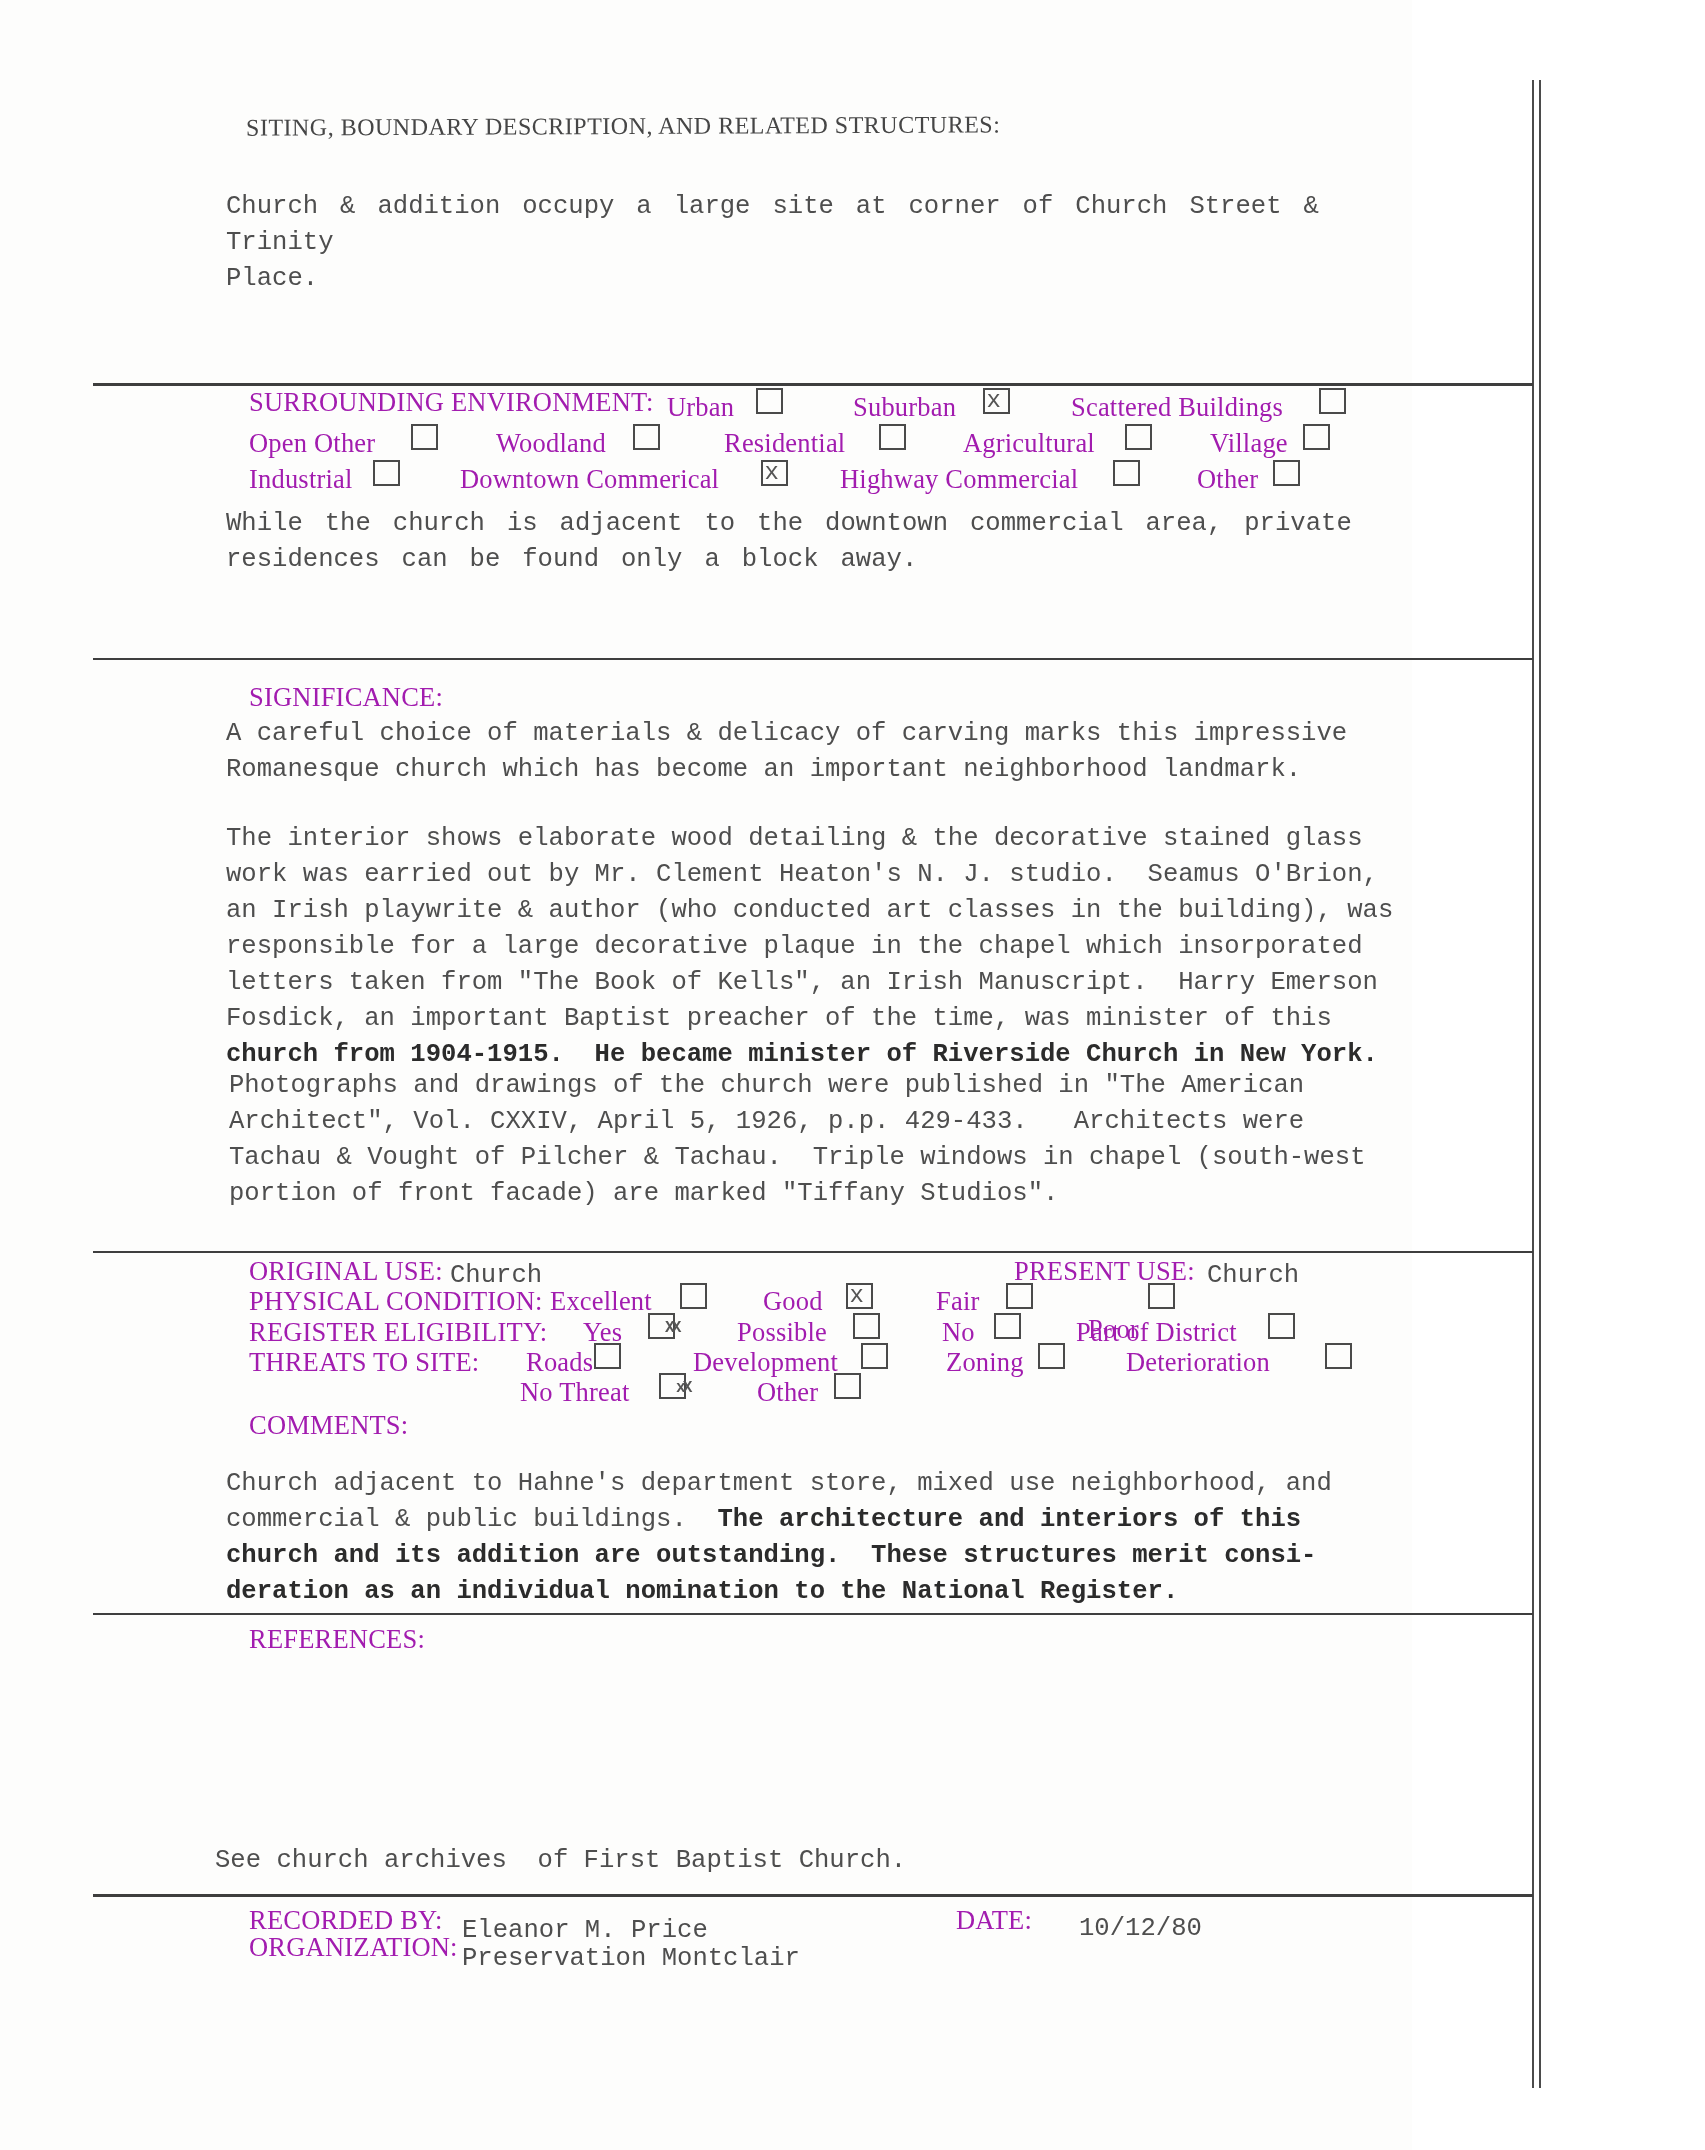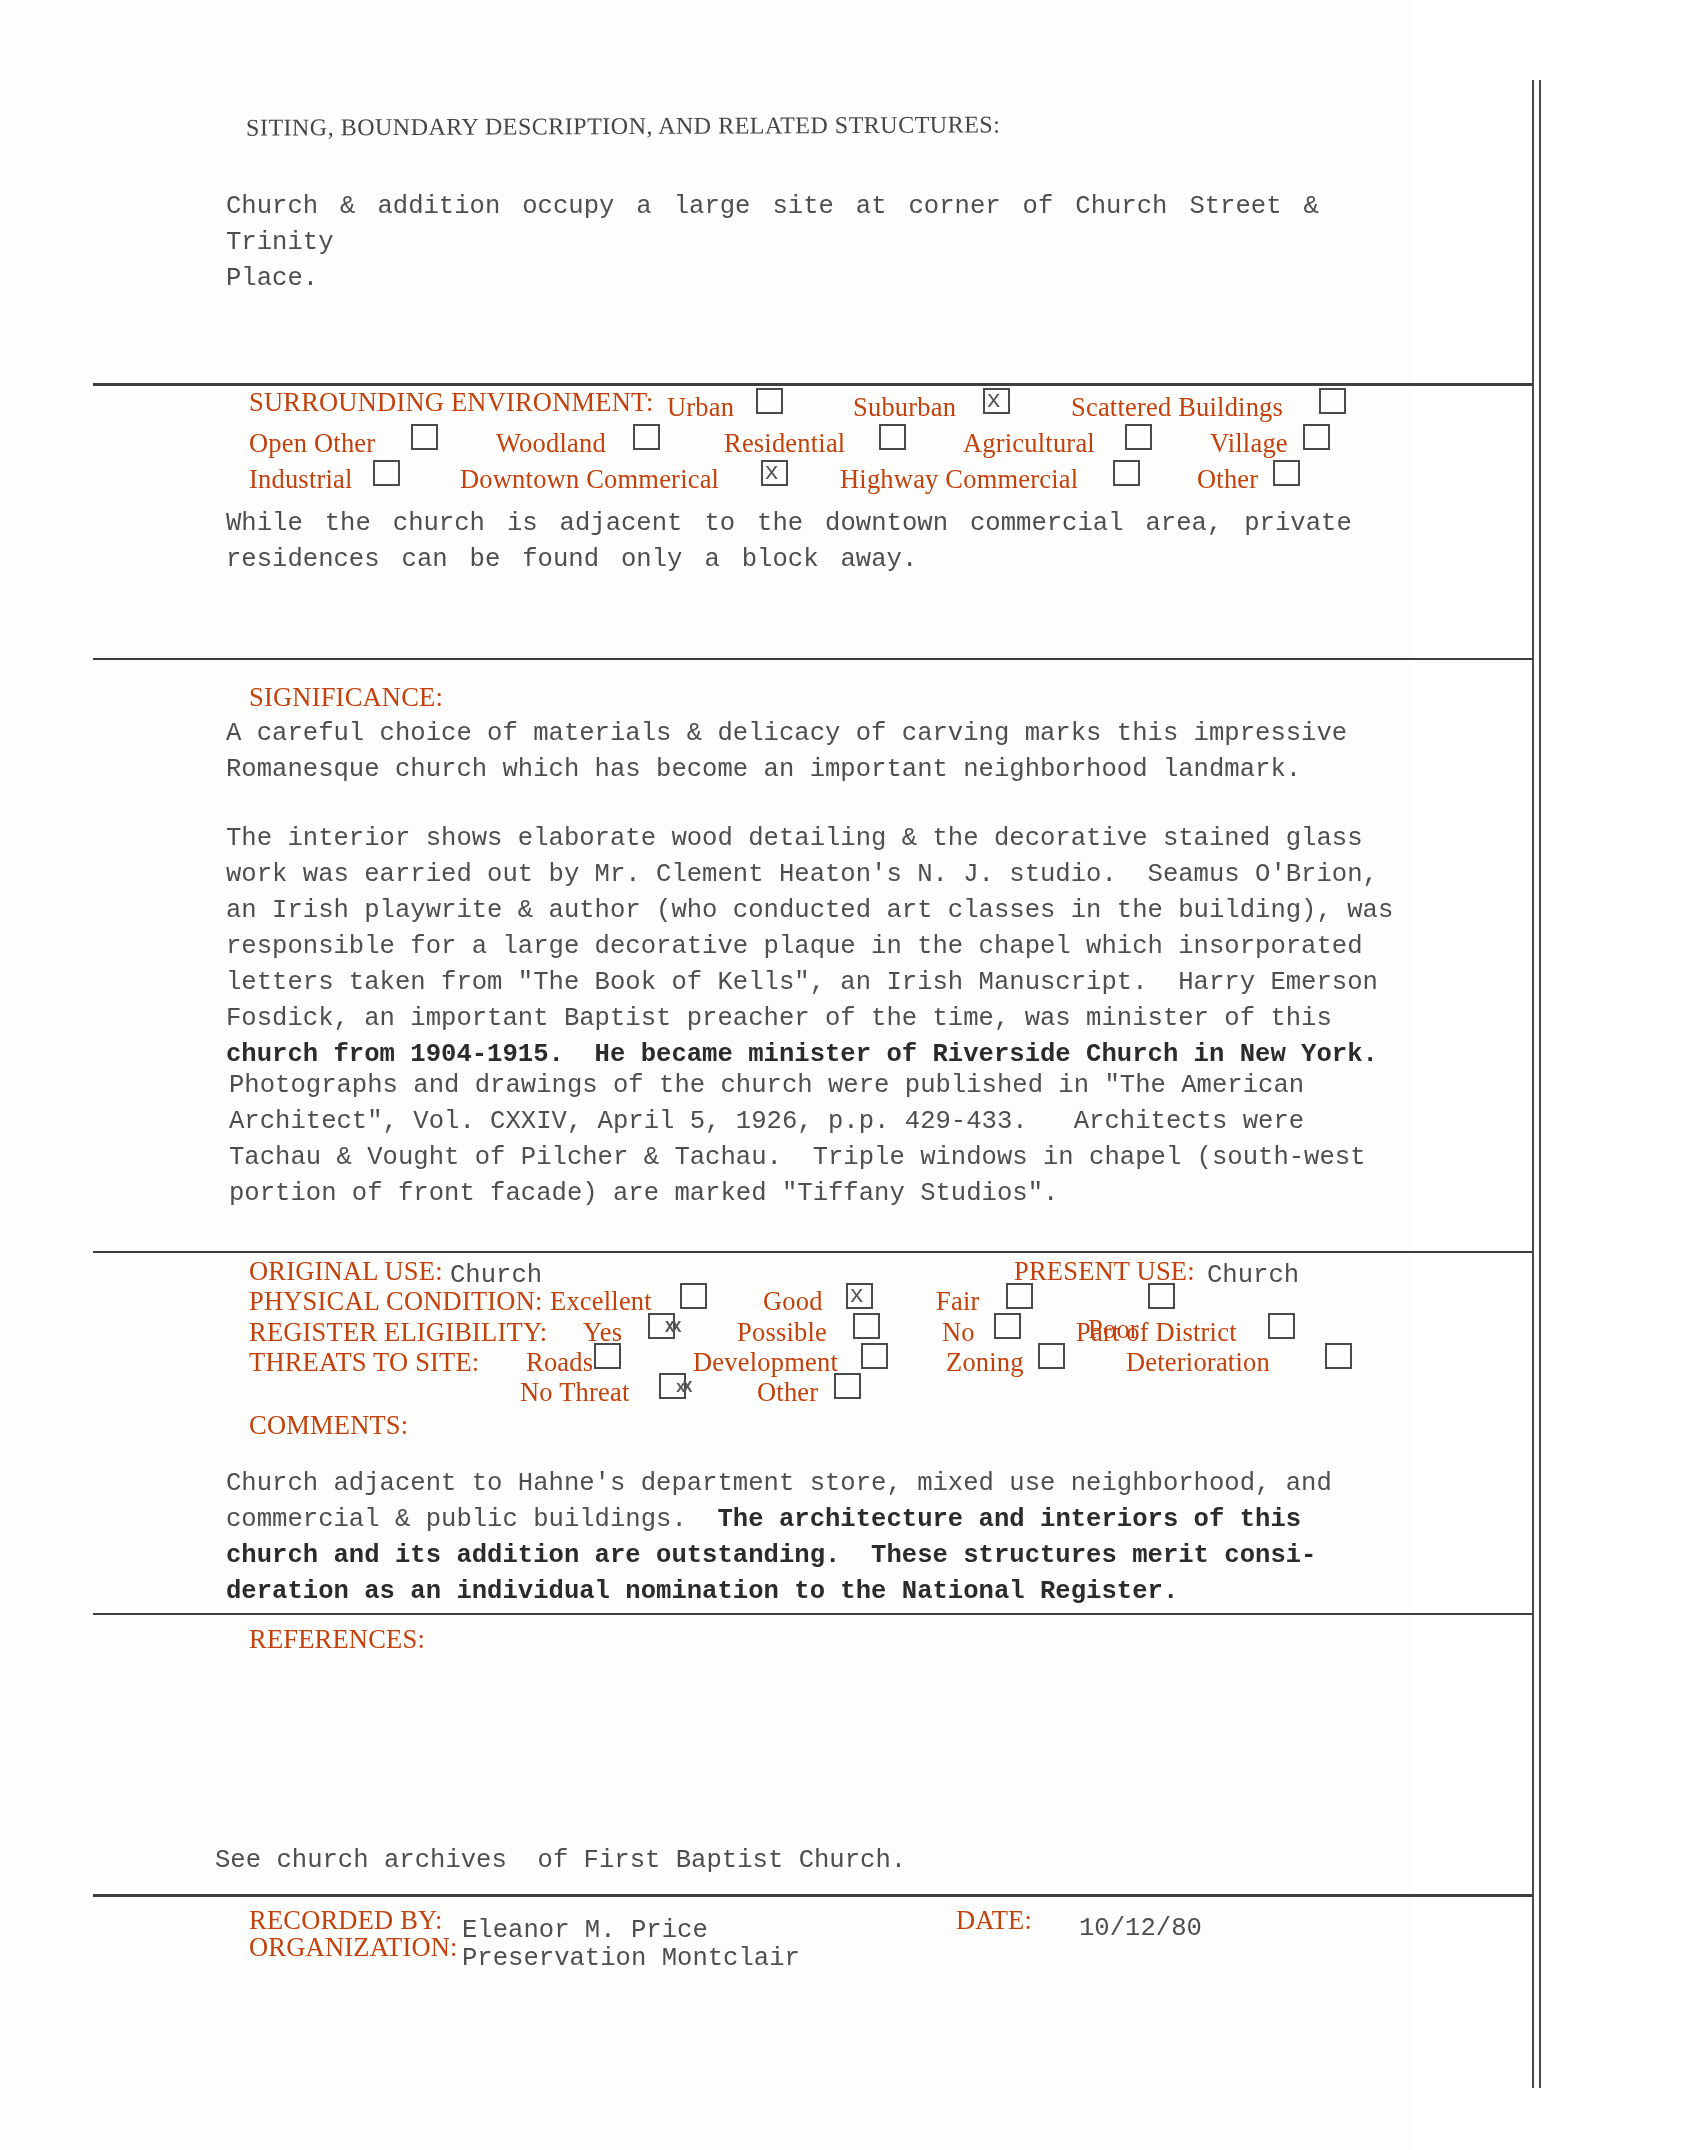--- a/index.html
+++ b/index.html
@@ -5,21 +5,21 @@
   html,body{margin:0;padding:0;}
   body{
     width:1706px;height:2151px;position:relative;
     background:#ffffff;
     font-family:"Liberation Serif", serif;
     overflow:hidden;
   }
   .page{position:absolute;left:0;top:0;width:1412px;height:2151px;background:#fdfdfc;}
   .serif-label{
     position:absolute;font-family:"Liberation Serif", serif;
-    font-size:26.5px;color:#c2410c;white-space:nowrap;letter-spacing:0.2px;
+    font-size:26.5px;color:#a21caf;white-space:nowrap;letter-spacing:0.2px;
   }
   .title{
     position:absolute;font-family:"Liberation Serif", serif;
     font-size:24px;color:#464646;white-space:nowrap;letter-spacing:0.5px;
     transform:rotate(-0.25deg);
   }
   .mono{
     position:absolute;font-family:"Liberation Mono", monospace;
     font-size:25.6px;line-height:36px;color:#4e4e4e;white-space:pre-wrap;
   }

